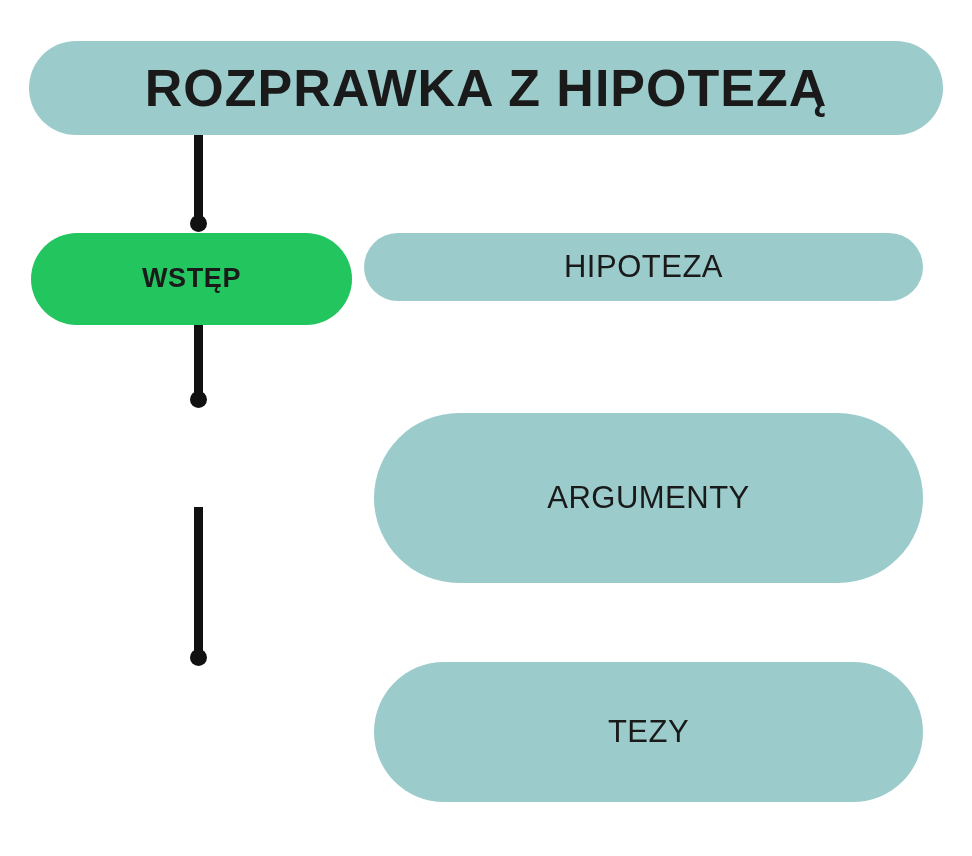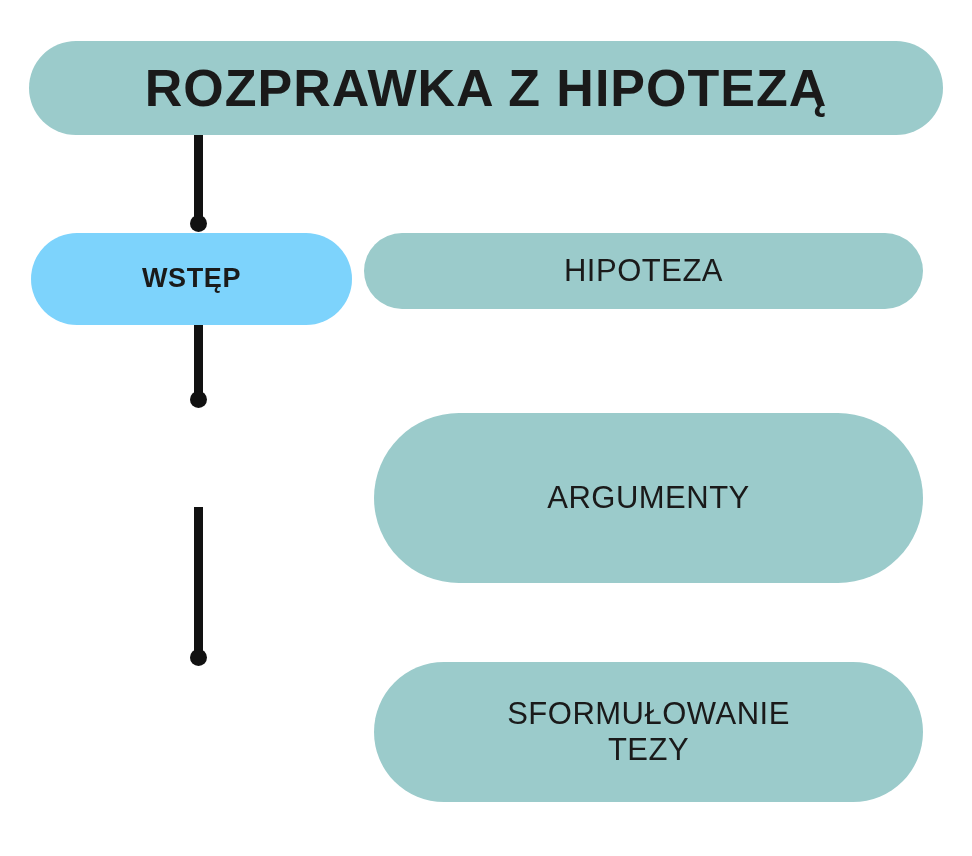--- a/index.html
+++ b/index.html
@@ -26,21 +26,21 @@
     display: flex;
     align-items: center;
     justify-content: center;
     text-align: center;
     box-sizing: border-box;
     border-radius: 60px;
     line-height: 1.16;
     letter-spacing: 0.3px;
   }
   .pill-teal { background: #9bcbcb; }
-  .pill-gray { background: #7dd3fc; }
+  .pill-gray { background: #22c55e; }
 
   
   .title-bar {
     left: 29px;
     top: 41px;
     width: 914px;
     height: 94px;
     border-radius: 47px;
     font-size: 52px;
     font-weight: bold;
@@ -78,21 +78,21 @@
   
   .content-pill {
     font-size: 31px;
     font-weight: normal;
     letter-spacing: 0.5px;
   }
   .content-hipoteza {
     left: 364px;
     top: 233px;
     width: 559px;
-    height: 76px;
+    height: 68px;
     border-radius: 46px;
   }
   .content-argumenty {
     left: 374px;
     top: 413px;
     width: 549px;
     height: 170px;
     border-radius: 85px;
     text-align: center;
   }
@@ -154,18 +154,17 @@
 
   <div class="pill pill-teal content-pill content-argumenty">
     <div>
       <div>ARGUMENTY</div>
     </div>
   </div>
 
 
   <div class="pill pill-teal content-pill content-teza">
     <div>
-      <div>SFORMUŁOWANIE</div>
       <div>TEZY</div>
     </div>
   </div>
 
 </div>
 
 </body></html>

